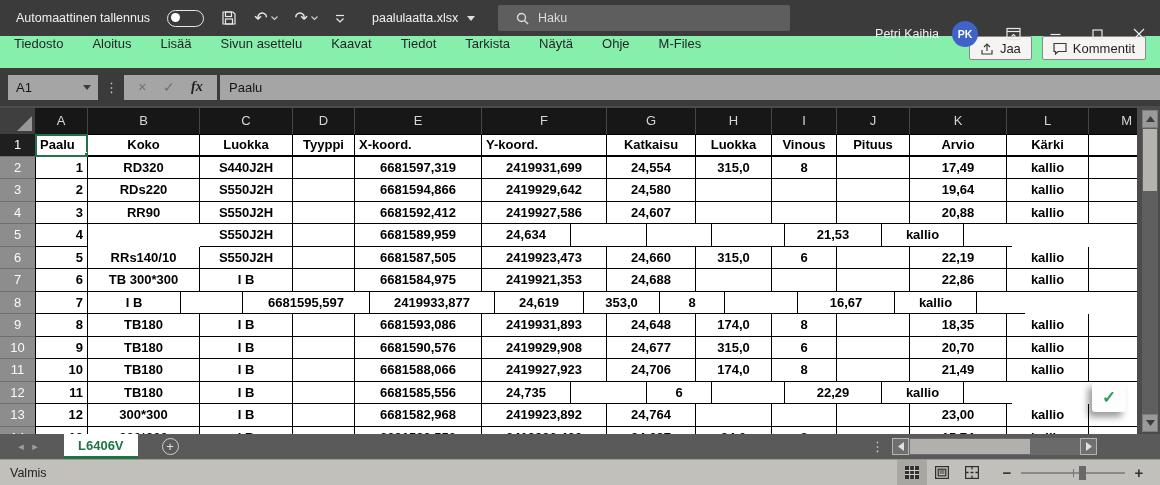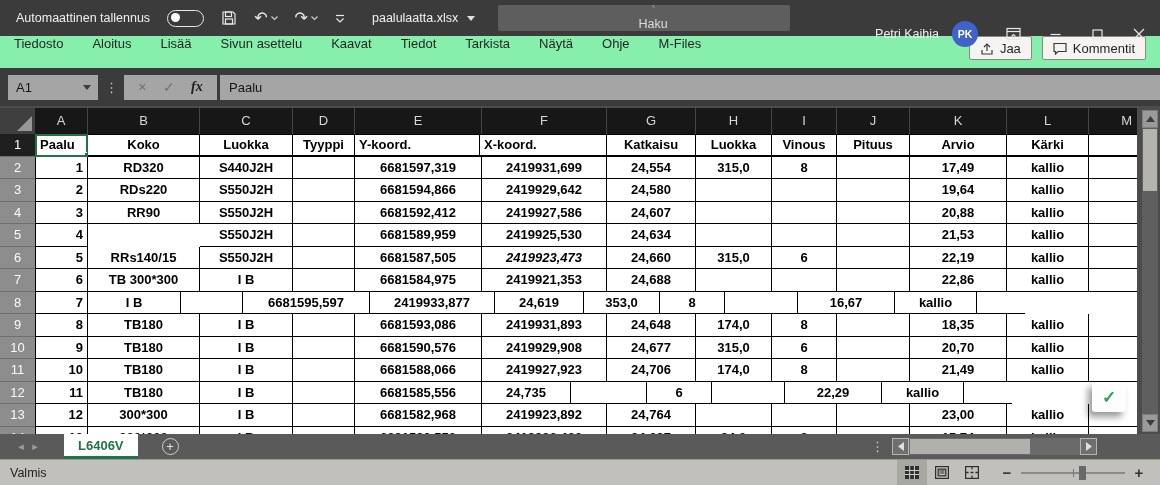--- a/index.html
+++ b/index.html
@@ -9,21 +9,21 @@
   
   .titlebar { position:relative; height:36px; background:#3b3b3b; color:#ececec; display:flex; align-items:center; font-size:12.5px; }
   .tb-left { display:flex; align-items:center; gap:17px; padding-left:16px; }
   .tb-label { color:#f0f0f0; white-space:nowrap; }
   .toggle { width:37px; height:17px; border:1.5px solid #e8e8e8; border-radius:9px; position:relative; display:inline-block; }
   .toggle .knob { position:absolute; left:3px; top:2.5px; width:9px; height:9px; border-radius:50%; background:#fff; }
   .tb-icon { display:inline-flex; align-items:center; gap:3px; color:#e8e8e8; }
   .tb-icon svg { display:block; }
   .uglyph { font-size:16px; line-height:1; }
   .tb-file { position:absolute; left:372px; top:0; height:36px; display:flex; align-items:center; gap:9px; color:#f2f2f2; font-size:12.5px; }
-  .searchbox { position:absolute; left:498px; top:5px; width:292px; height:26px; background:#5e5e5e; border-radius:2px; display:flex; align-items:center; gap:9px; padding-left:18px; color:#dcdcdc;flex-direction:column; }
+  .searchbox { position:absolute; left:498px; top:5px; width:292px; height:26px; background:#5e5e5e; border-radius:2px; display:flex; align-items:center; gap:9px; padding-left:18px; color:#dcdcdc; }
   .tb-right { position:absolute; right:0; top:16px; height:36px; display:flex; align-items:center; }
   .tb-user { padding-right:13px; color:#f0f0f0; }
   .avatar { width:26px; height:26px; border-radius:50%; background:#3f63c8; color:#fff; font-size:10.5px; font-weight:700; display:flex; align-items:center; justify-content:center; margin-right:14px; }
   .winbtn { width:42px; height:36px; display:flex; align-items:center; justify-content:center; color:#e8e8e8; }
 
   
   .menubar { height:32px; background:#86efac; display:flex; align-items:flex-start; color:#262626; font-size:13px; }
   .mb-tabs { display:flex; gap:29px; padding-left:14px; }
   .mb-tab { cursor:default; white-space:nowrap; }
   .mb-right { margin-left:auto; display:flex; gap:10px; padding-right:14px; }
@@ -243,22 +243,22 @@
           <div class="colletter" style="width: 97px;">K</div>
           <div class="colletter" style="width: 82px;">L</div>
           <div class="colletter right" style="width: 48px;">M</div>
         </div>
         <div class="srow hrow">
           <div class="rowhead sel">1</div>
           <div class="cell alleft first selcell" style="width: 53px;">Paalu<span class="handle"></span></div>
           <div class="cell alcenter" style="width: 112px;">Koko</div>
           <div class="cell alcenter" style="width: 93px;">Luokka</div>
           <div class="cell alcenter" style="width: 62px;">Tyyppi</div>
+          <div class="cell alleft" style="width: 127px;">X-koord.</div>
           <div class="cell alleft" style="width: 125px;">Y-koord.</div>
-          <div class="cell alleft" style="width: 127px;">X-koord.</div>
           <div class="cell alcenter" style="width: 89px;">Katkaisu</div>
           <div class="cell alcenter" style="width: 76px;">Luokka</div>
           <div class="cell alcenter" style="width: 65px;">Vinous</div>
           <div class="cell alcenter" style="width: 73px;">Pituus</div>
           <div class="cell alcenter" style="width: 97px;">Arvio</div>
           <div class="cell alcenter" style="width: 82px;">Kärki</div>
           <div class="cell alcenter mcol" style="width: 48px;"></div>
         </div>
         <div class="srow">
           <div class="rowhead">2</div>
@@ -308,37 +308,36 @@
           <div class="cell alcenter" style="width: 82px;">kallio</div>
           <div class="cell alcenter mcol" style="width: 48px;"></div>
         </div>
         <div class="srow">
           <div class="rowhead">5</div>
           <div class="cell alright first" style="width: 53px;">4</div>
           <div class="cell alcenter" style="width: 112px; margin-top: 40px;">RR115/6,3</div>
           <div class="cell alcenter" style="width: 93px;">S550J2H</div>
           <div class="cell alcenter" style="width: 62px;"></div>
           <div class="cell alcenter" style="width: 127px;">6681589,959</div>
-          <div class="cell alcenter" style="width: 125px;">2419925,530</div>
           <div class="cell alcenter" style="width: 89px;">24,634</div>
           <div class="cell alcenter" style="width: 76px;"></div>
           <div class="cell alcenter" style="width: 65px;"></div>
           <div class="cell alcenter" style="width: 73px;"></div>
           <div class="cell alcenter" style="width: 97px;">21,53</div>
           <div class="cell alcenter" style="width: 82px;">kallio</div>
           <div class="cell alcenter mcol" style="width: 48px;"></div>
         </div>
         <div class="srow">
           <div class="rowhead">6</div>
           <div class="cell alright first" style="width: 53px;">5</div>
-          <div class="cell alcenter" style="width: 112px;">RRs140/15</div>
+          <div class="cell alcenter" style="width: 112px;">RRs140/10</div>
           <div class="cell alcenter" style="width: 93px;">S550J2H</div>
           <div class="cell alcenter" style="width: 62px;"></div>
           <div class="cell alcenter" style="width: 127px;">6681587,505</div>
-          <div class="cell alcenter" style="width: 125px; font-style: italic;">2419923,473</div>
+          <div class="cell alcenter" style="width: 125px;">2419923,473</div>
           <div class="cell alcenter" style="width: 89px;">24,660</div>
           <div class="cell alcenter" style="width: 76px;">315,0</div>
           <div class="cell alcenter" style="width: 65px;">6</div>
           <div class="cell alcenter" style="width: 73px;"></div>
           <div class="cell alcenter" style="width: 97px;">22,19</div>
           <div class="cell alcenter" style="width: 82px;">kallio</div>
           <div class="cell alcenter mcol" style="width: 48px;"></div>
         </div>
         <div class="srow">
           <div class="rowhead">7</div>

